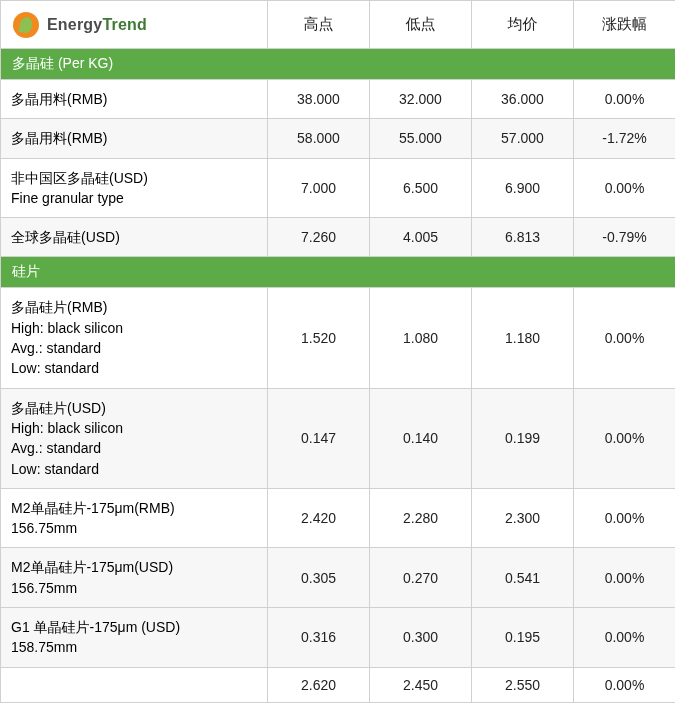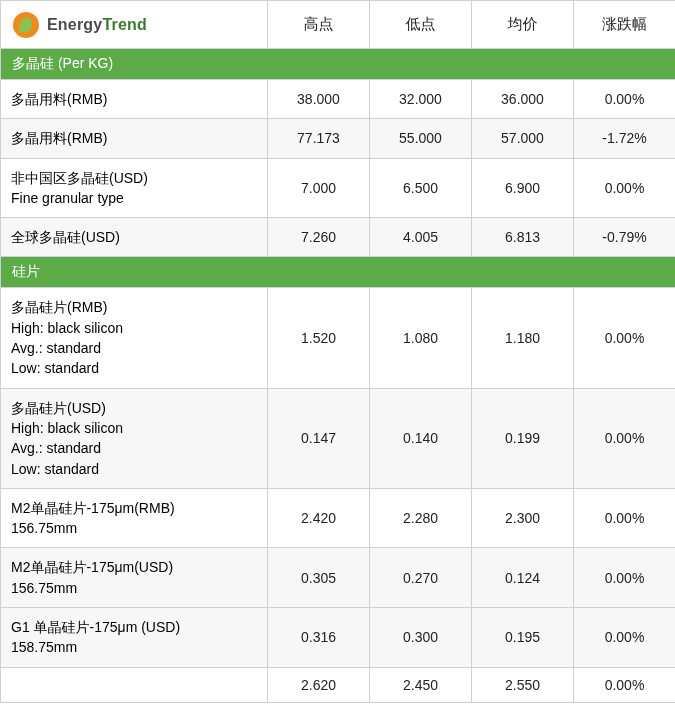--- a/index.html
+++ b/index.html
@@ -138,21 +138,21 @@
       </td>
       <td class="num-cell">38.000</td>
       <td class="num-cell">32.000</td>
       <td class="num-cell">36.000</td>
       <td class="num-cell">0.00%</td>
     </tr>
     <tr class="alt">
       <td class="label-cell">
         <span>多晶用料(RMB)</span>
       </td>
-      <td class="num-cell">77.173</td>
+      <td class="num-cell">58.000</td>
       <td class="num-cell">55.000</td>
       <td class="num-cell">57.000</td>
       <td class="num-cell">-1.72%</td>
     </tr>
     <tr class="plain">
       <td class="label-cell">
         <span>非中国区多晶硅(USD)</span>
         <span class="sub">Fine granular type</span>
       </td>
       <td class="num-cell">7.000</td>
@@ -207,21 +207,21 @@
       <td class="num-cell">2.300</td>
       <td class="num-cell">0.00%</td>
     </tr>
     <tr class="alt">
       <td class="label-cell">
         <span>M2单晶硅片-175μm(USD)</span>
         <span class="sub">156.75mm</span>
       </td>
       <td class="num-cell">0.305</td>
       <td class="num-cell">0.270</td>
-      <td class="num-cell">0.124</td>
+      <td class="num-cell">0.541</td>
       <td class="num-cell">0.00%</td>
     </tr>
     <tr class="alt">
       <td class="label-cell">
         <span>G1 单晶硅片-175μm (USD)</span>
         <span class="sub">158.75mm</span>
       </td>
       <td class="num-cell">0.316</td>
       <td class="num-cell">0.300</td>
       <td class="num-cell">0.195</td>

